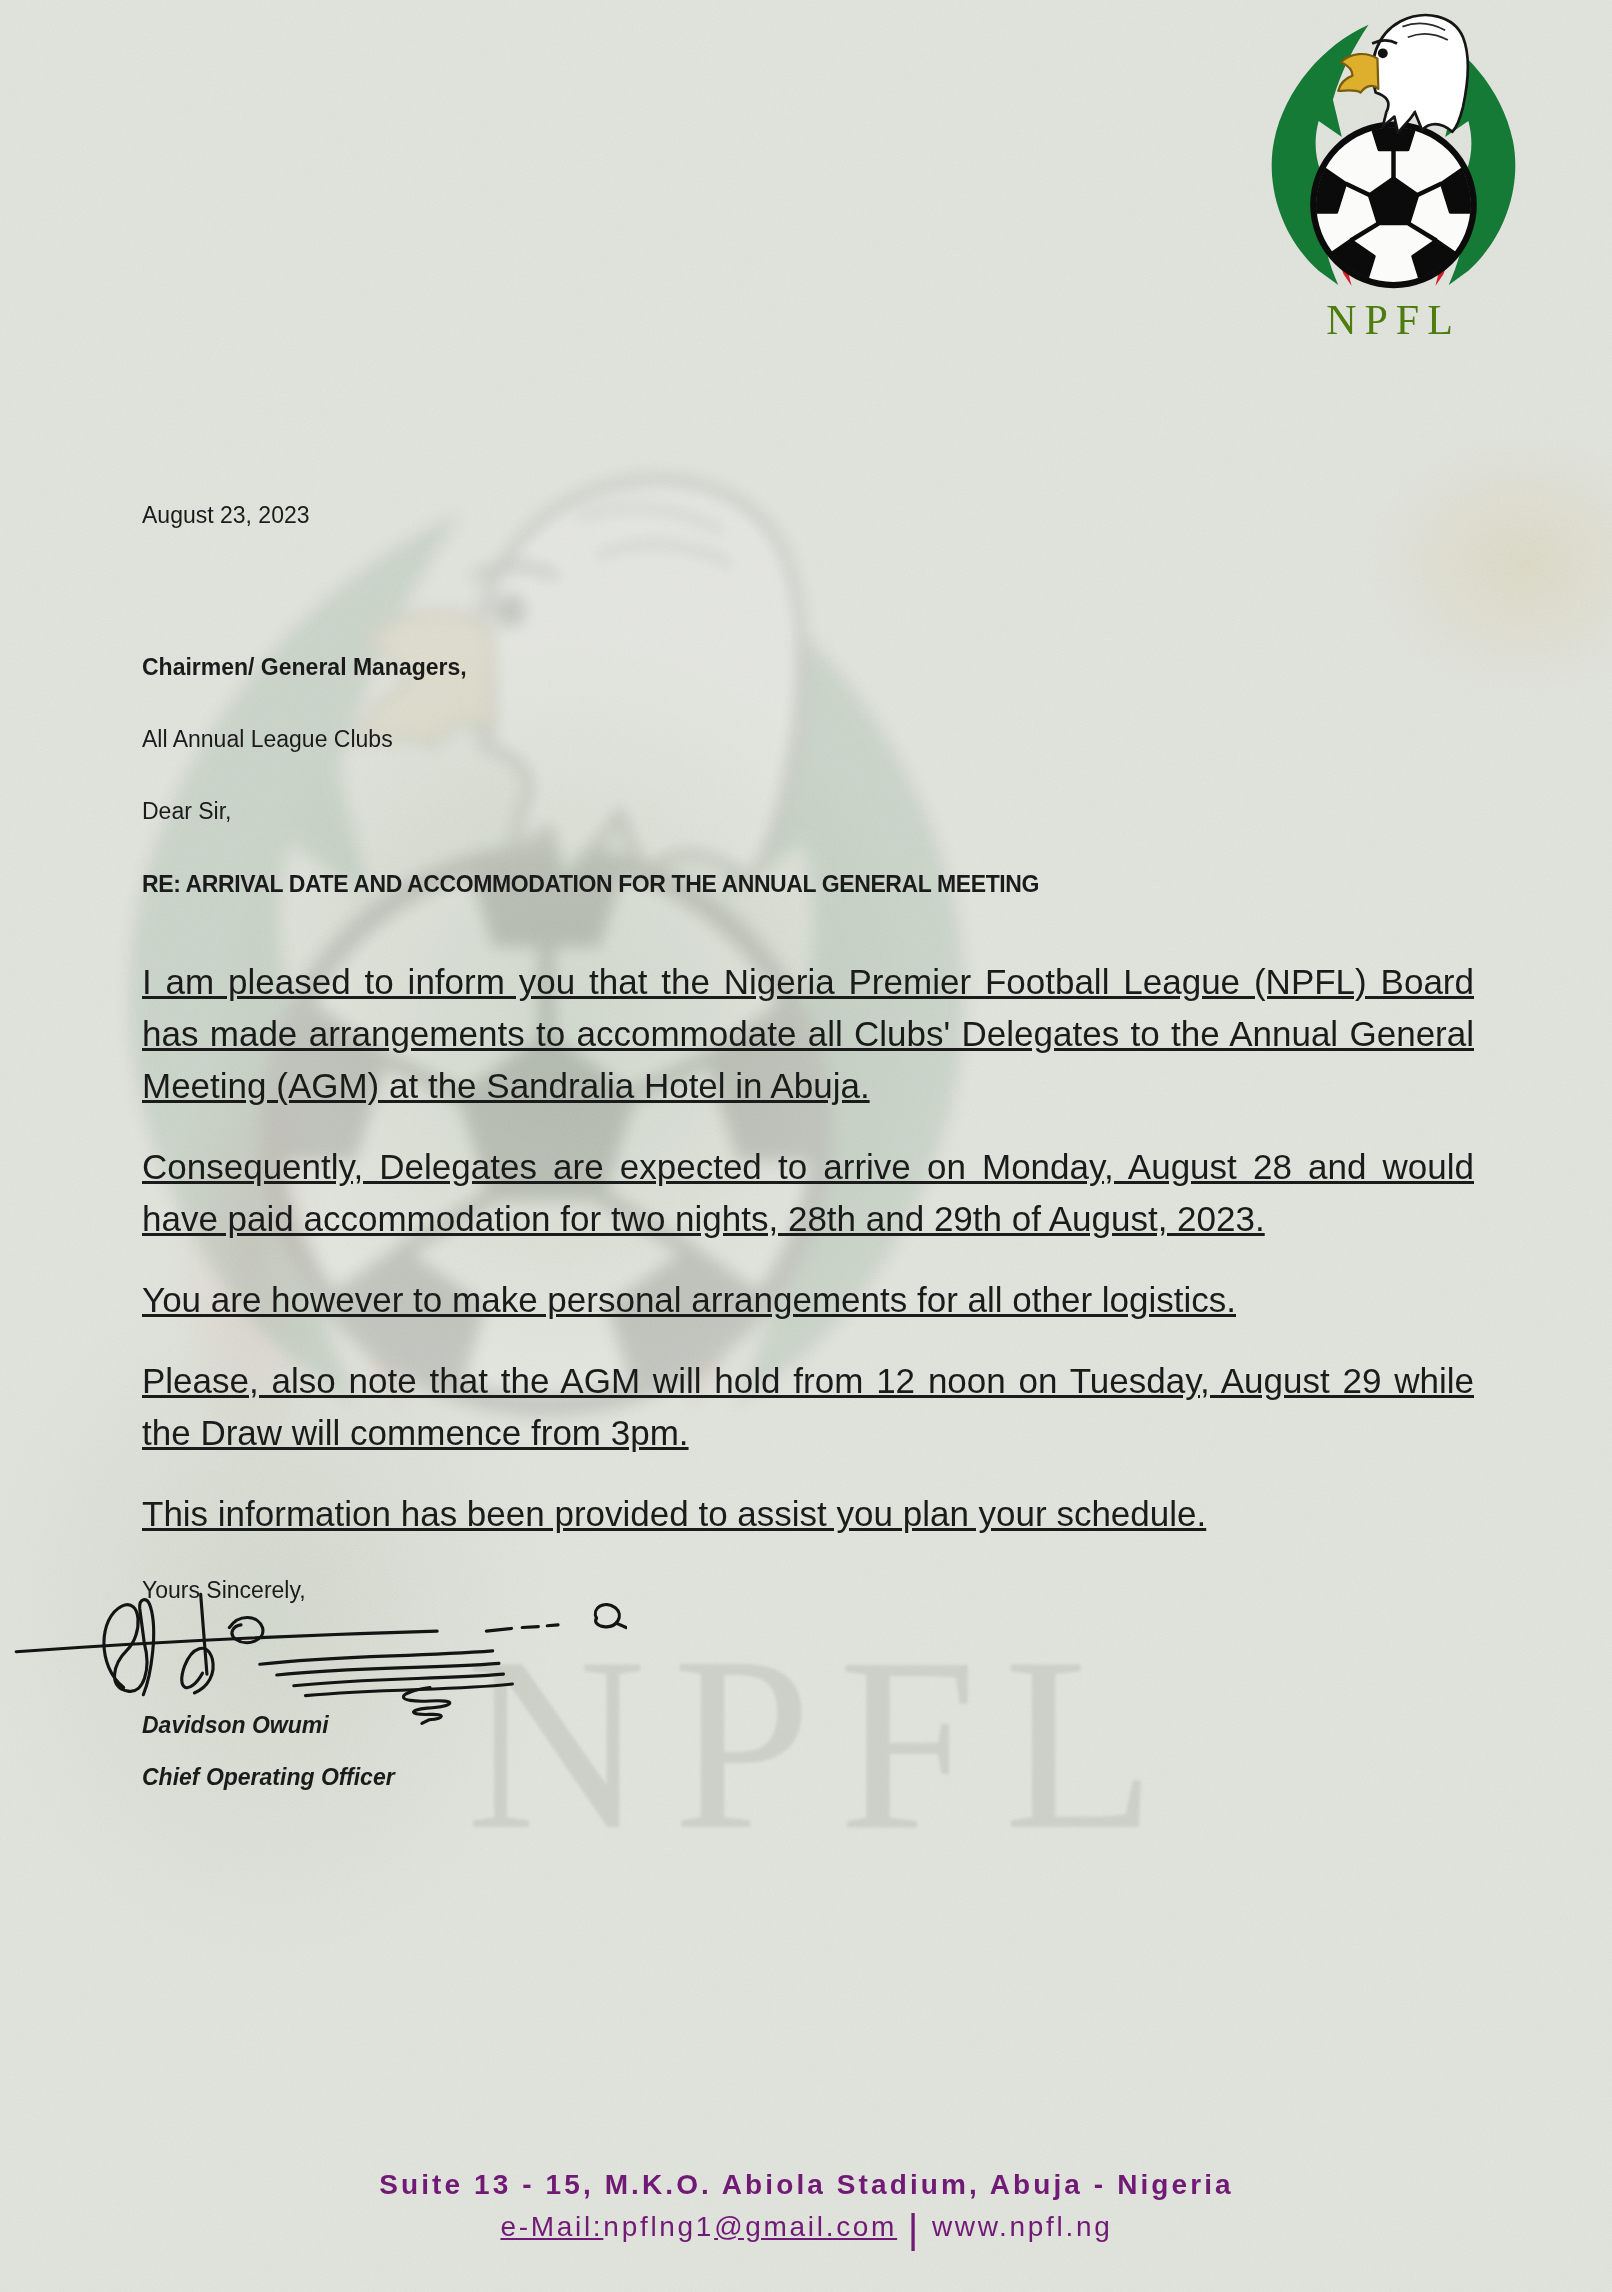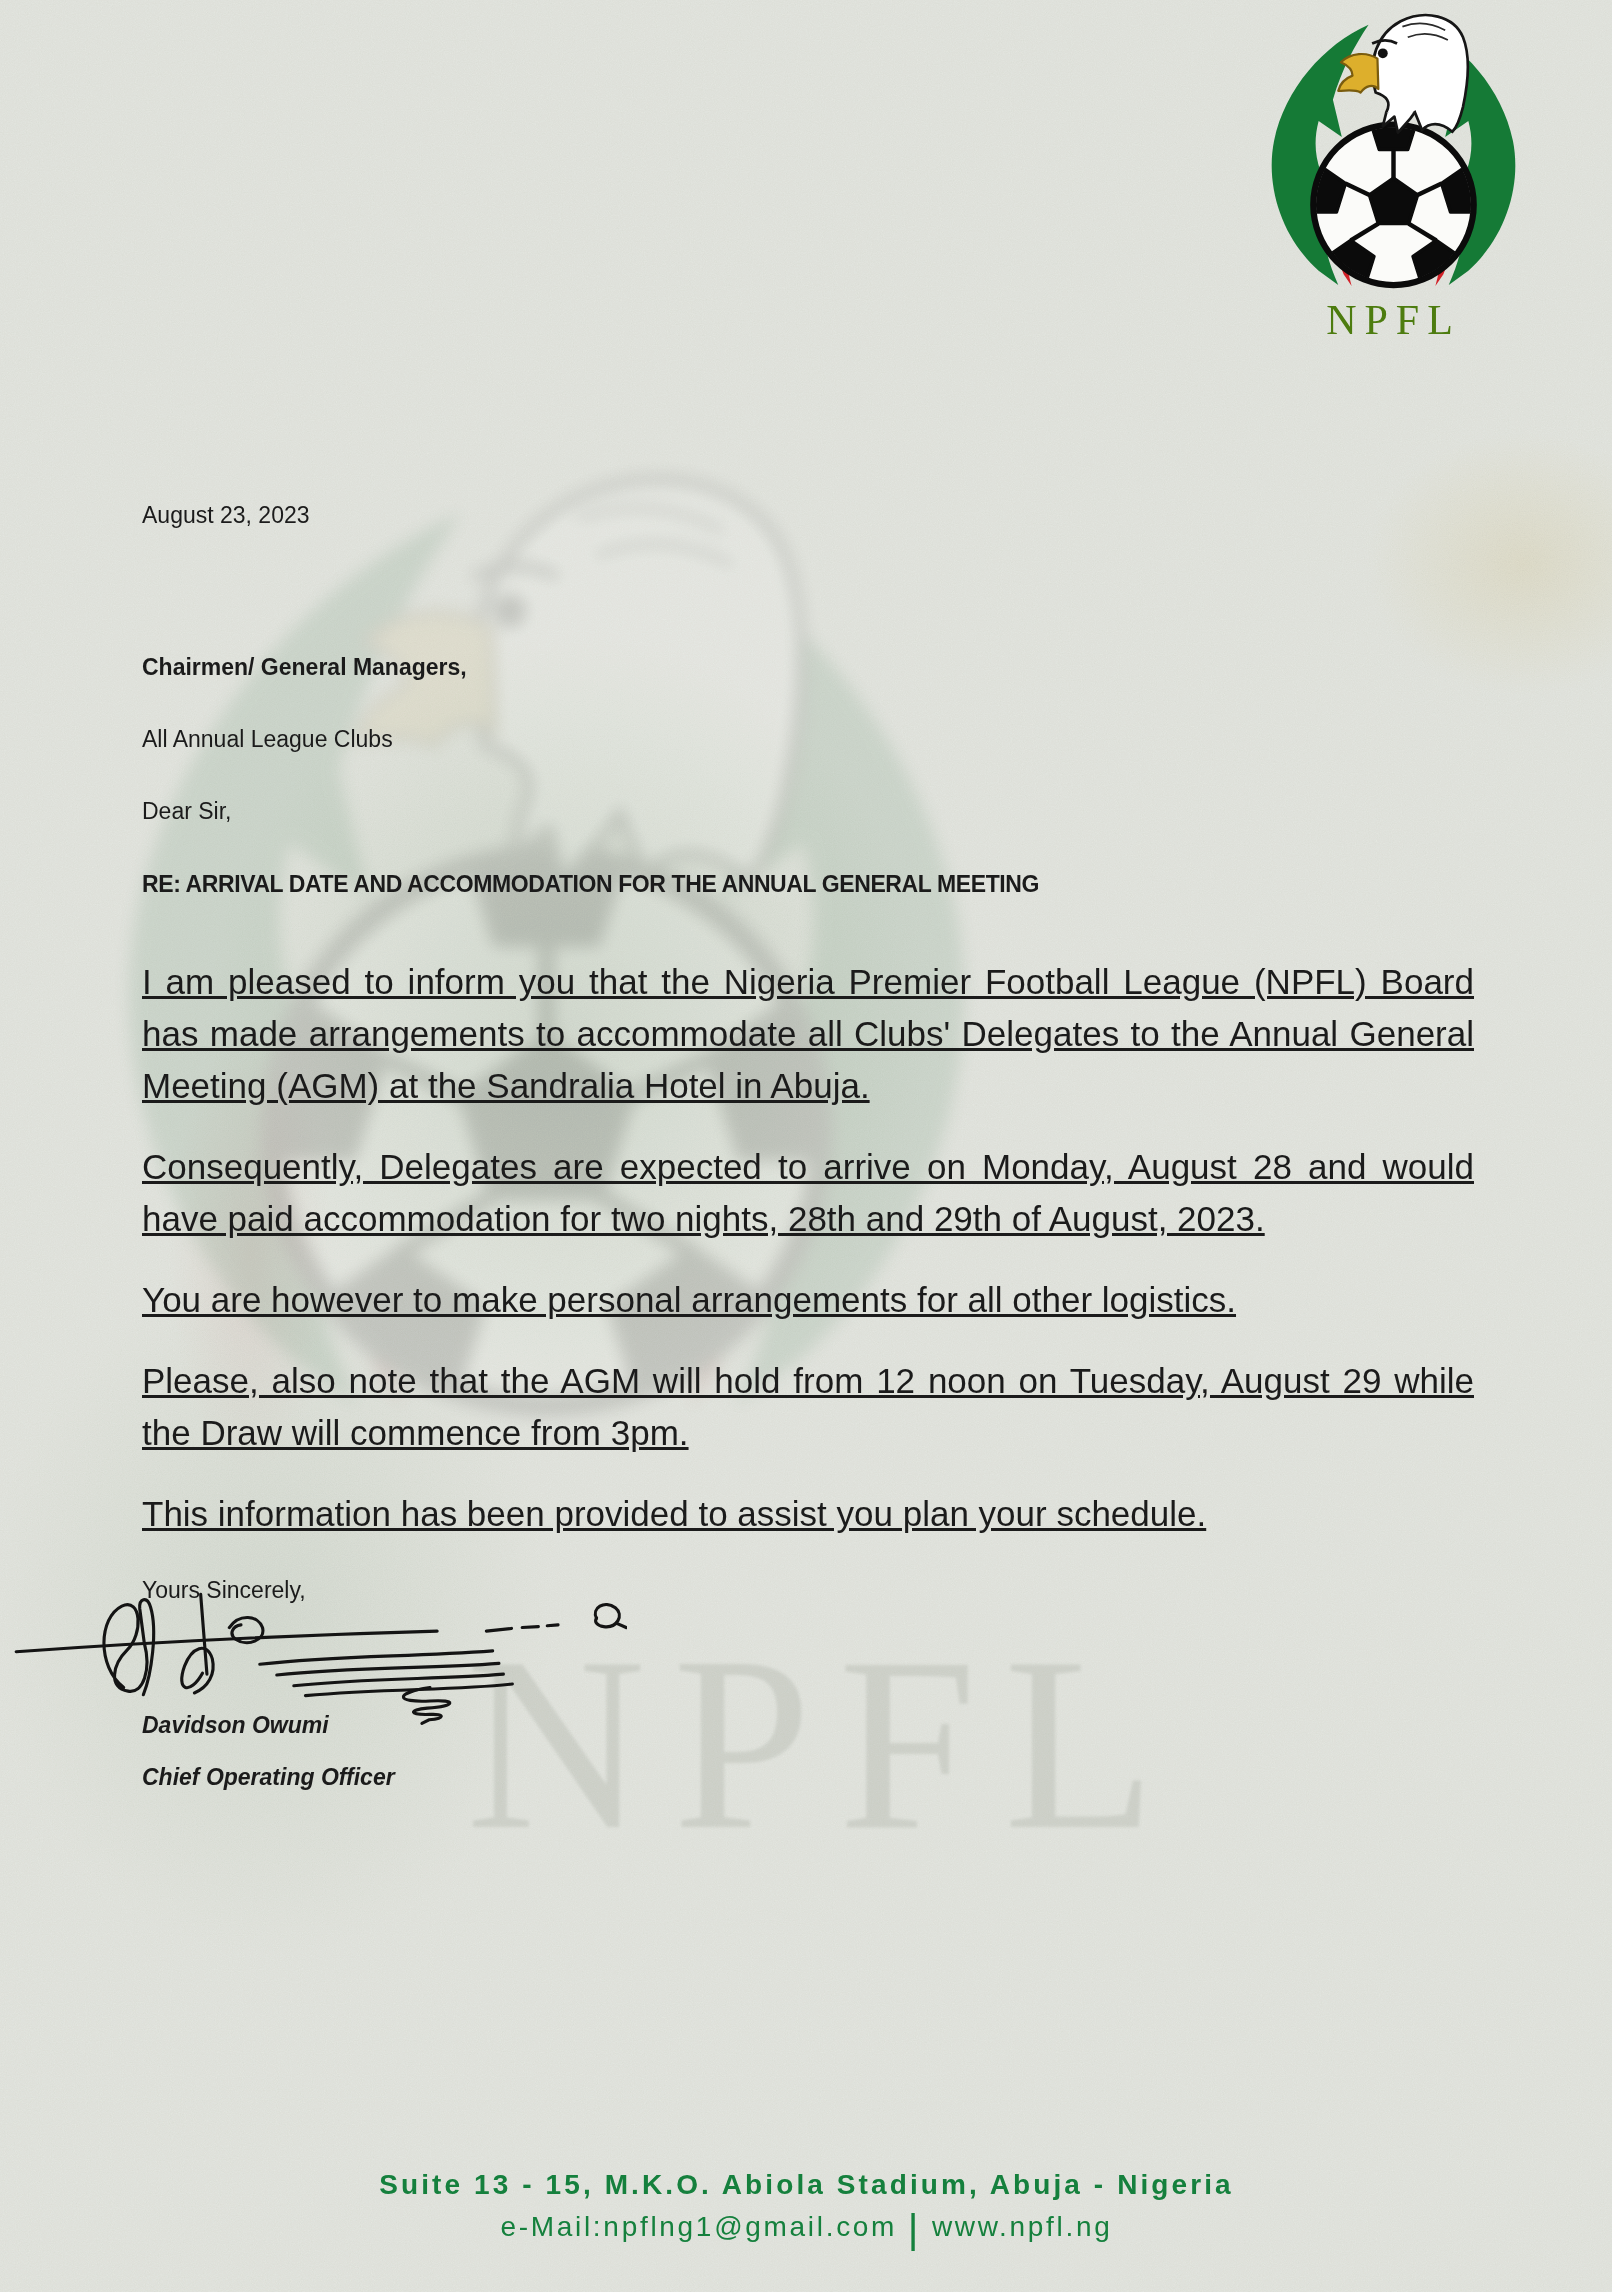--- a/index.html
+++ b/index.html
@@ -50,24 +50,24 @@
   .salutation{margin-bottom:30px !important;}
   .subject{font-weight:bold;margin-bottom:50px !important;letter-spacing:-0.4px;}
   .para{font-size:35px;line-height:52px;text-align:justify;margin:0 0 29px 0;text-decoration:underline;}
   .closing{margin-bottom:92px !important;}
   .sig-name{font-weight:bold;margin-bottom:9px !important;font-style:italic;}
   .sig-title{font-weight:bold;font-style:italic;}
 
   .signature{position:absolute;left:9px;top:1587px;width:618px;height:142px;pointer-events:none;}
 
   
-  .footer{position:absolute;left:0;top:2167px;width:100%;text-align:center;color:#15803d;}
+  .footer{position:absolute;left:0;top:2167px;width:100%;text-align:center;color:#701a75;}
   .footer-line1{font-size:28px;font-weight:bold;letter-spacing:3.1px;line-height:36px;}
   .footer-line2{font-size:28px;letter-spacing:2.7px;line-height:39px;margin-top:3.6px;}
-  .footer-line2 .light{font-weight:400;}
+  .footer-line2 .light{font-weight:400;text-decoration:underline;}
   .footer-line2 .bold{font-weight:normal;}
   .footer-divider{display:inline-block;font-size:41px;font-weight:300;
     vertical-align:-7.2px;margin:0 10.7px;line-height:0;}
 </style>
 </head>
 <body>
 
 <div class="page">
 
   <div class="blob blob-green-1"></div>

